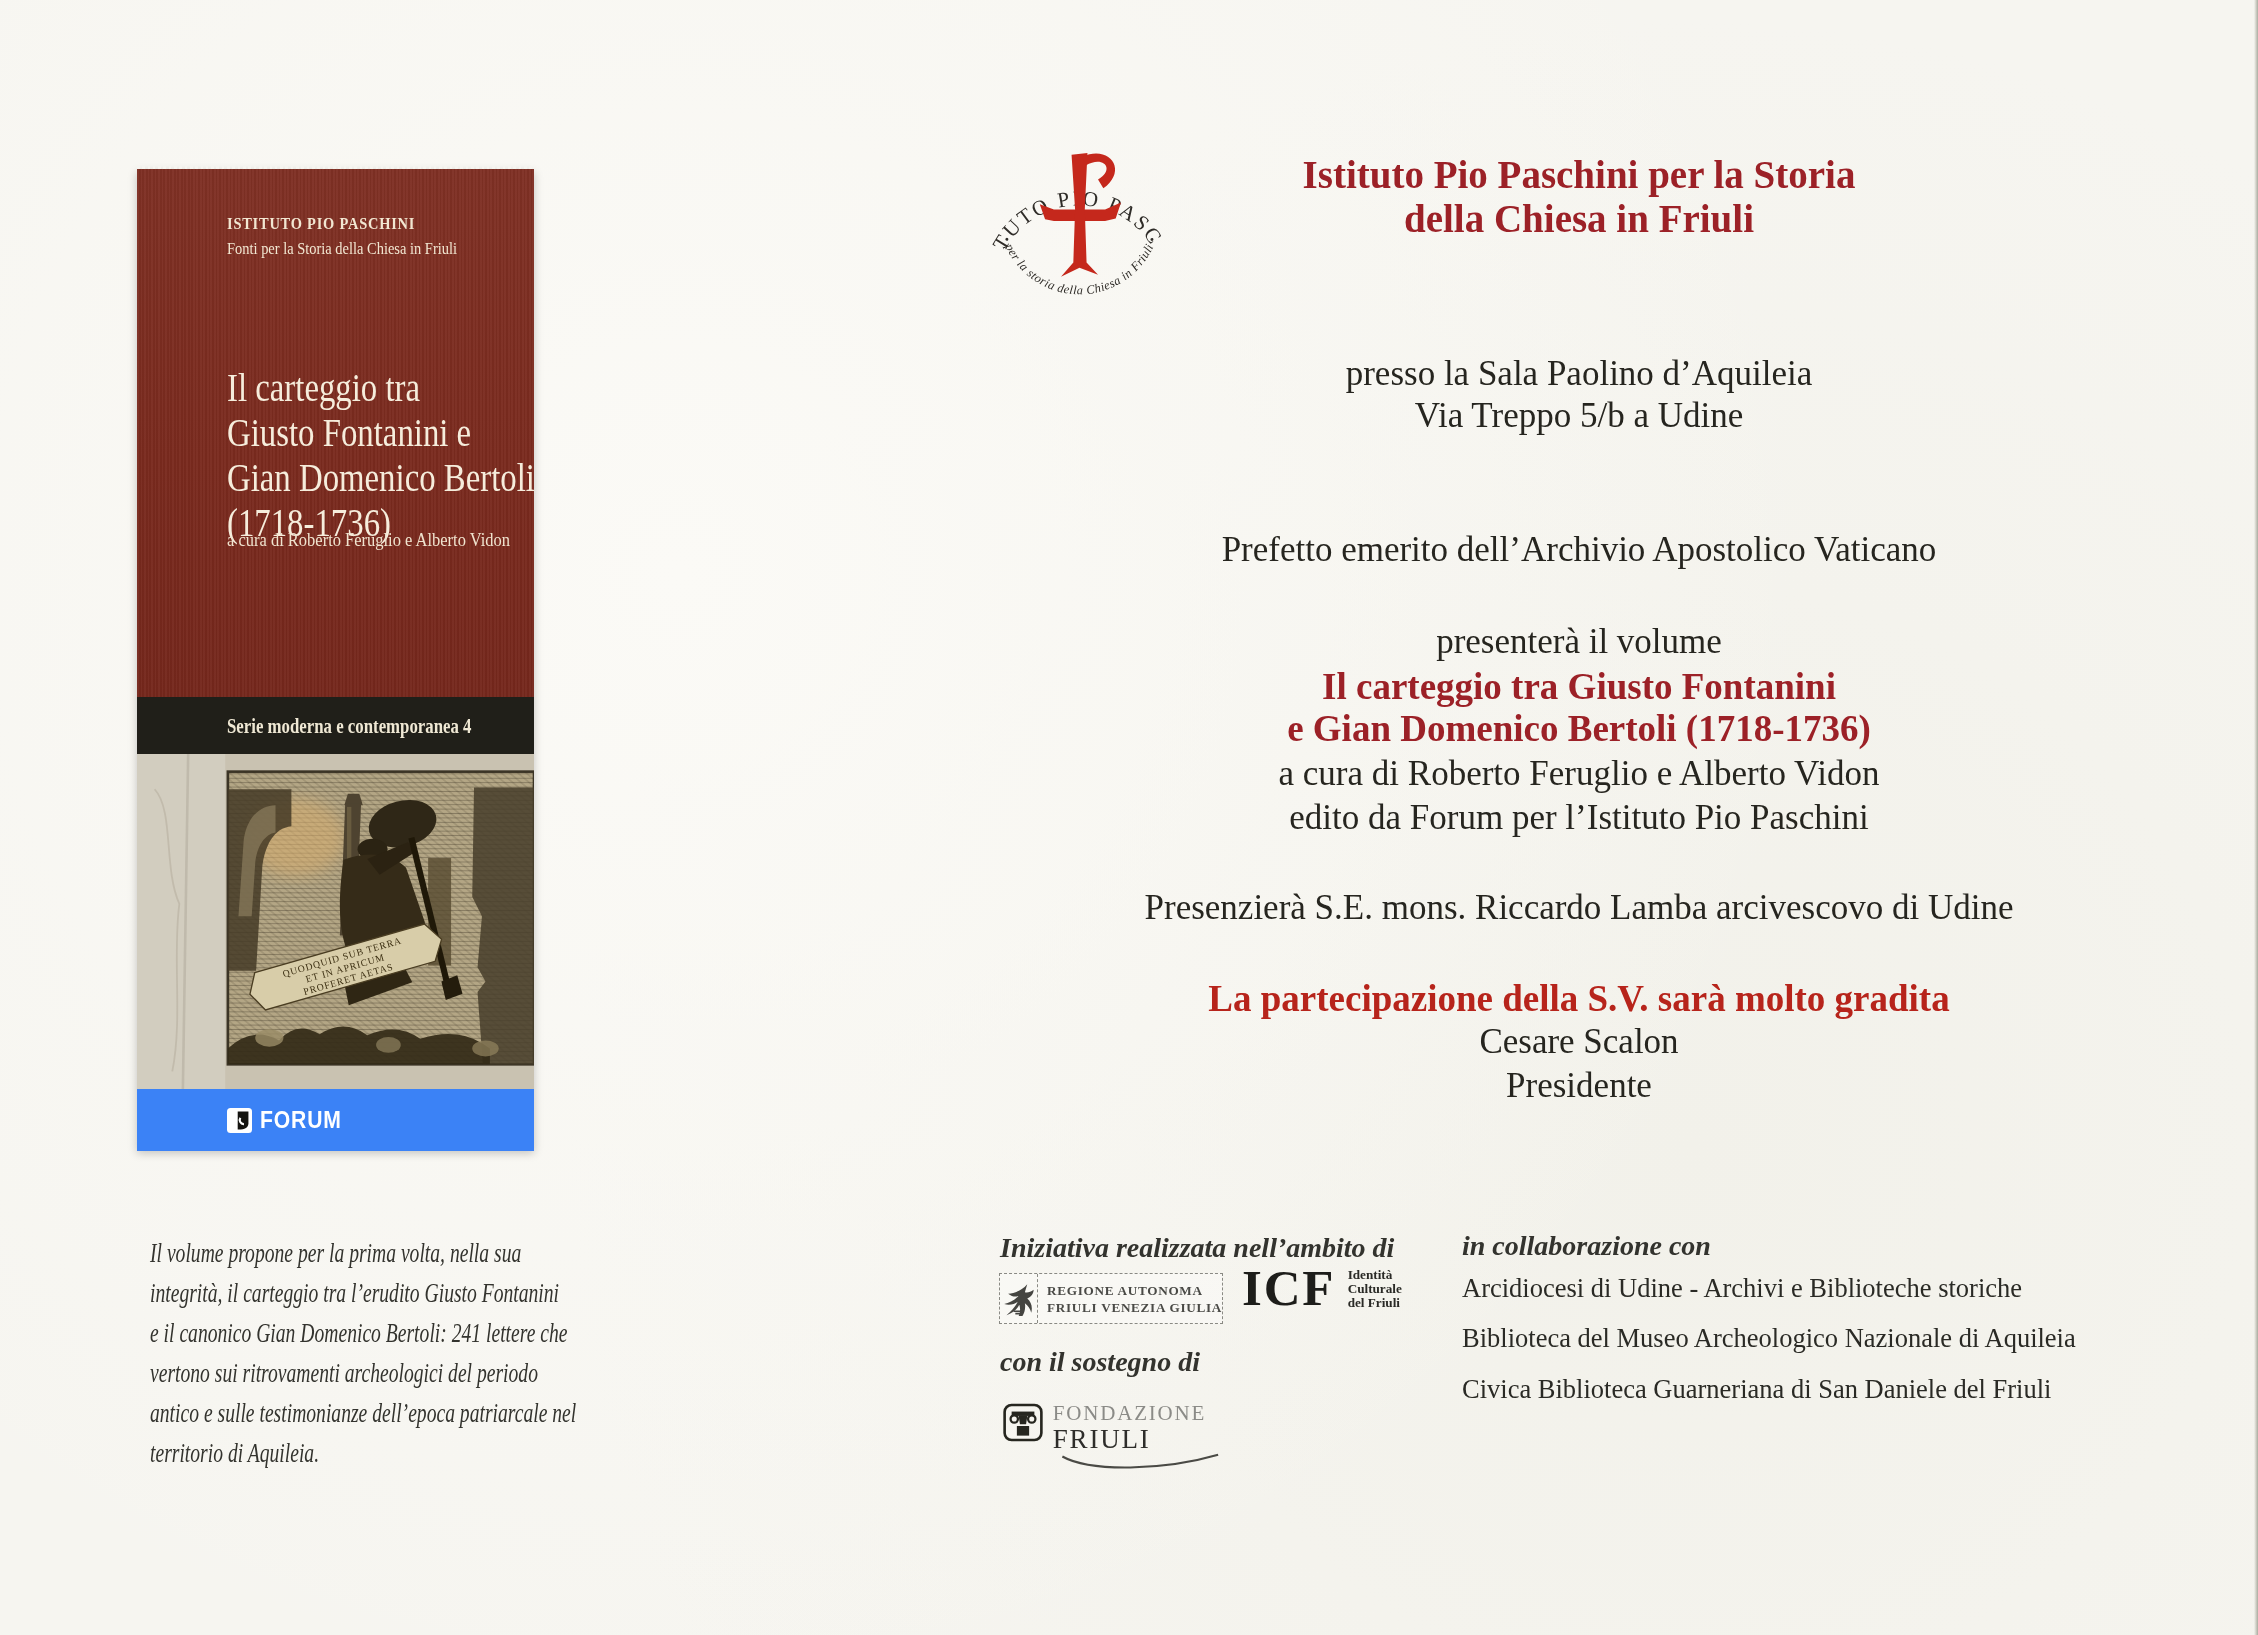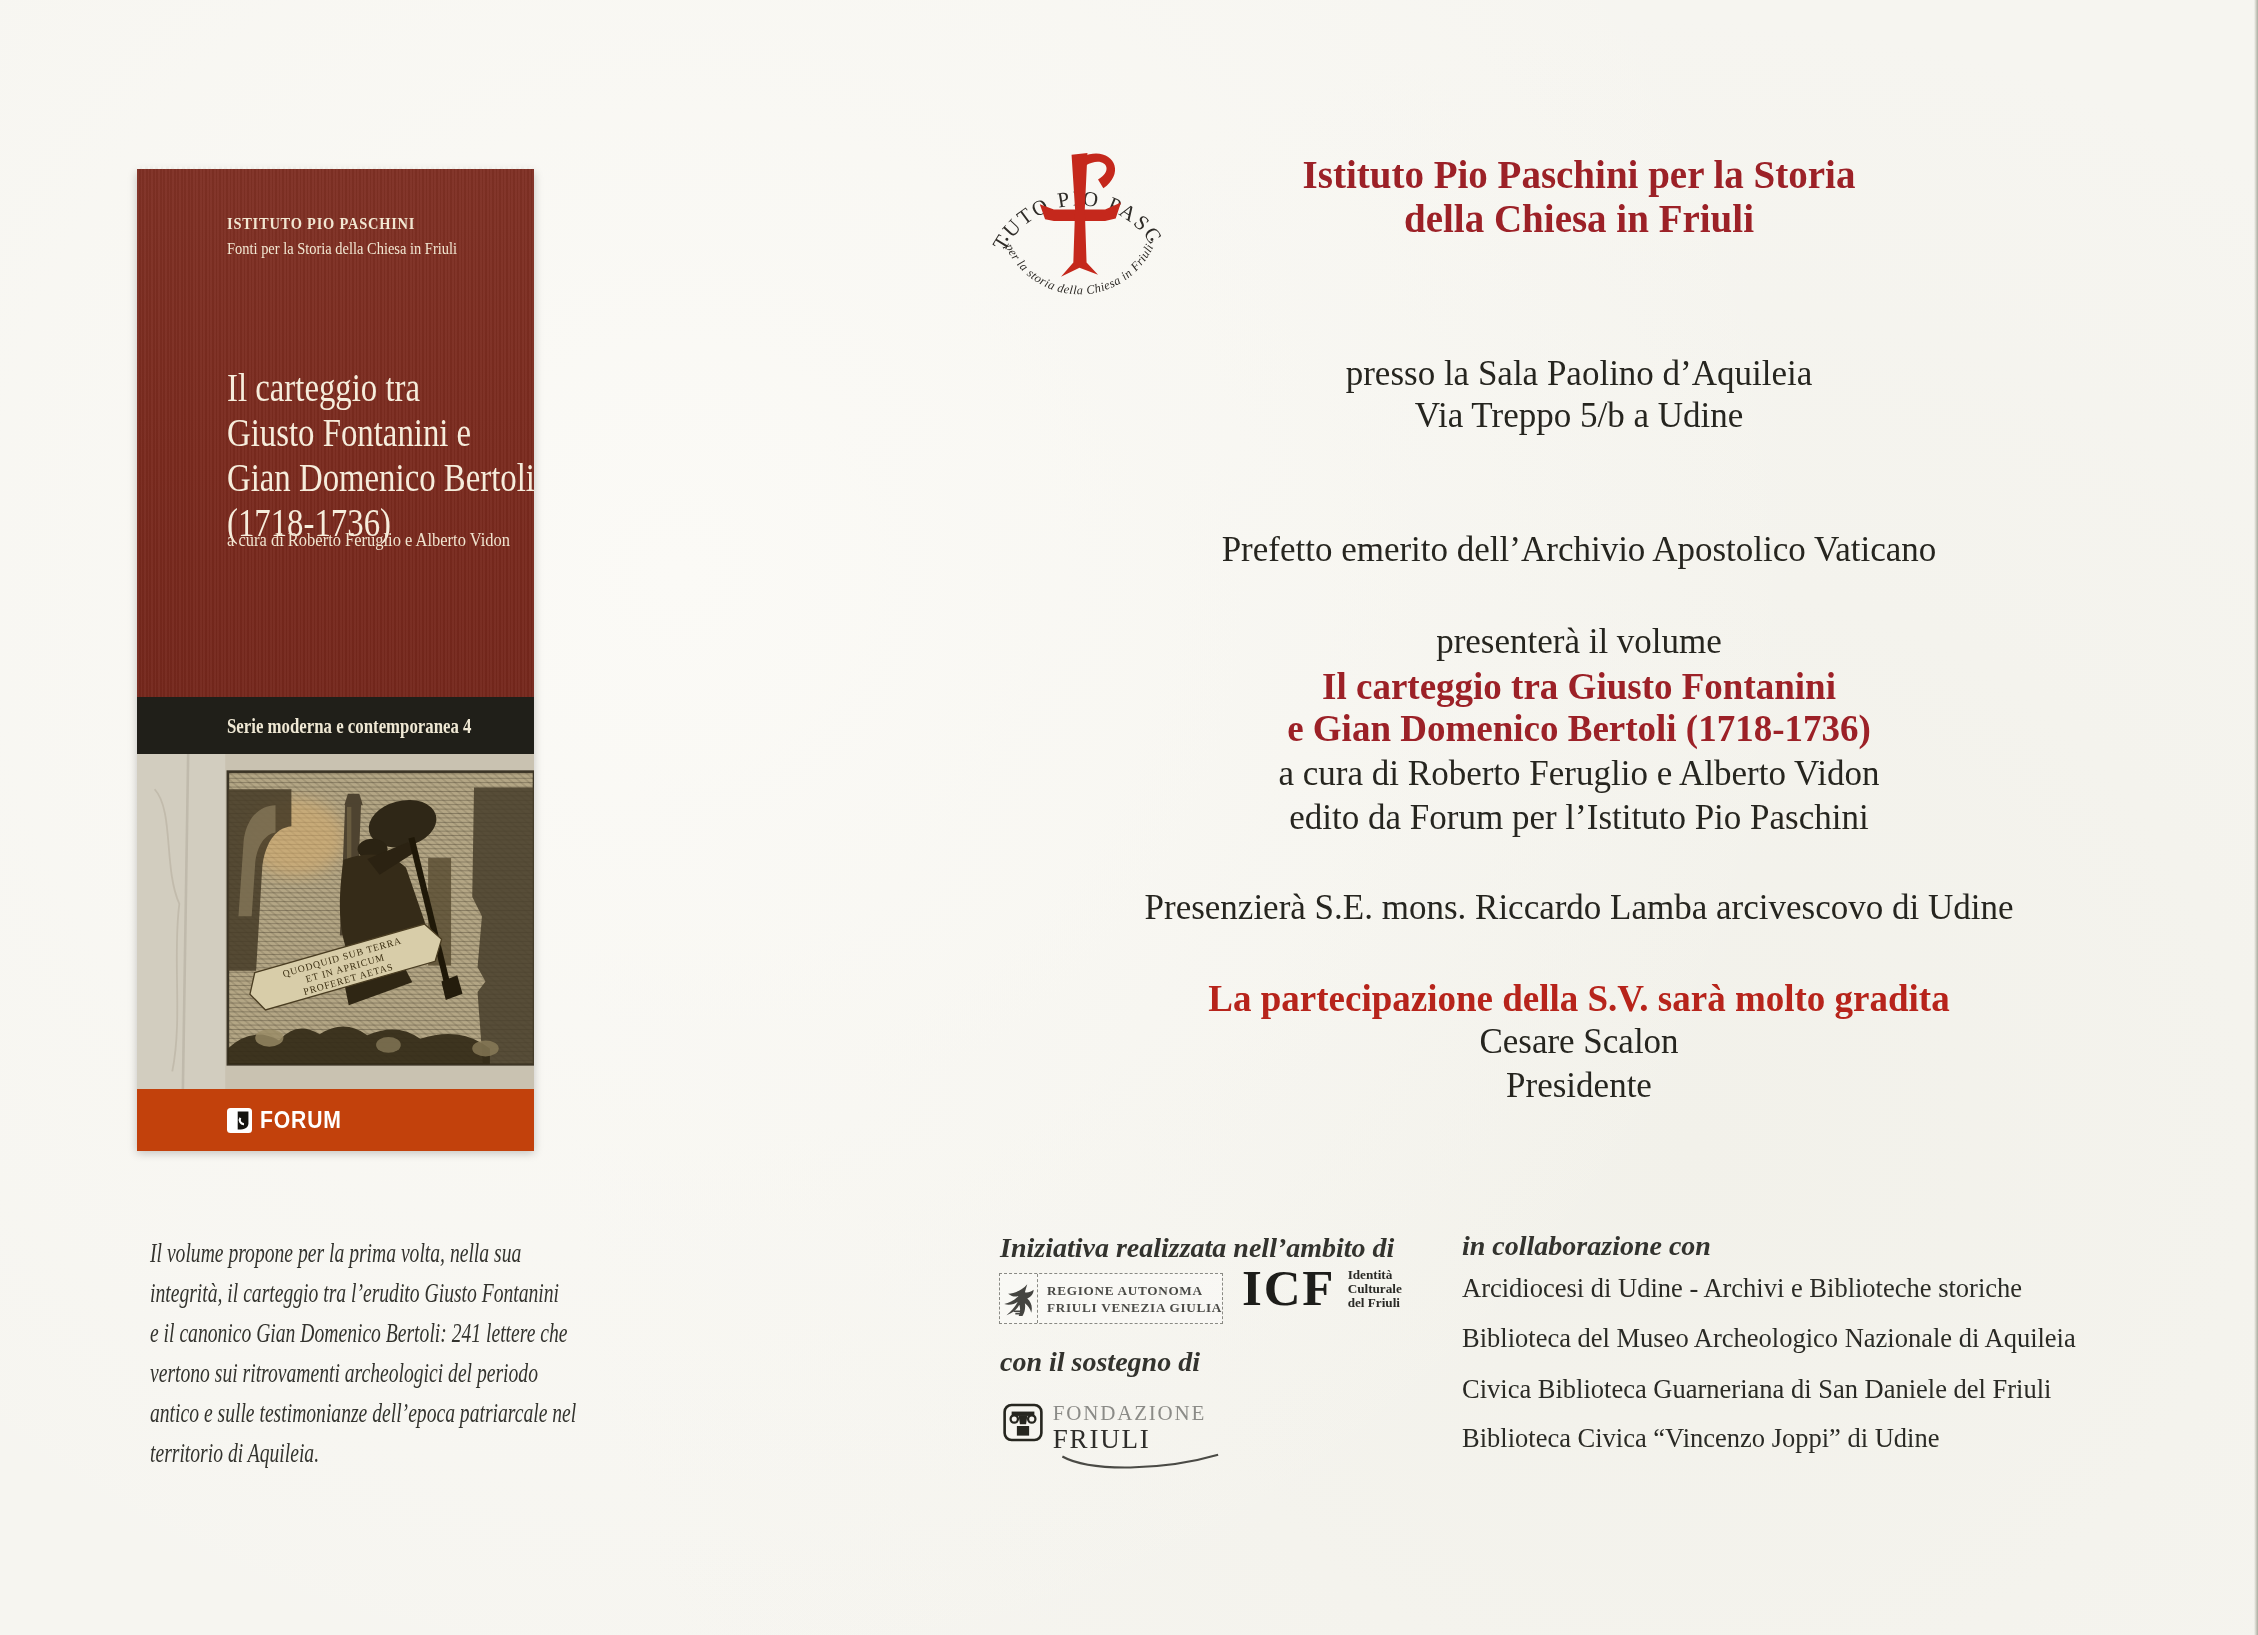--- a/index.html
+++ b/index.html
@@ -27,21 +27,21 @@
     transform:scaleX(.85);transform-origin:left top;white-space:nowrap;}
   .cov-pub .b{font-weight:bold;letter-spacing:0.9px;}
   .cov-title{position:absolute;left:90px;top:196px;color:#f6eddc;font-size:40px;line-height:45px;
     transform:scaleX(.82);transform-origin:left top;white-space:nowrap;z-index:2;}
   .cov-editors{position:absolute;left:90px;top:360px;color:#f0e4cf;font-size:19.4px;
     transform:scaleX(.85);transform-origin:left top;white-space:nowrap;z-index:2;}
   .cover-band{position:absolute;left:0;top:528px;width:100%;height:57px;background:#201f19;}
   .cov-series{position:absolute;left:90px;top:0;height:57px;line-height:59px;color:#efe8d4;
     font-weight:bold;font-size:21px;transform:scaleX(.8);transform-origin:left top;white-space:nowrap;}
   .cover-art{position:absolute;left:0;top:585px;width:397px;height:335px;}
-  .cover-foot{position:absolute;left:0;top:920px;width:100%;height:62px;background:#c2410c;}
+  .cover-foot{position:absolute;left:0;top:920px;width:100%;height:62px;background:#3b82f6;}
   .forum{position:absolute;left:90px;top:17.6px;display:flex;align-items:center;}
   .forum-box{width:25px;height:25px;background:#fff;border-radius:3.5px;margin-right:8px;}
   .forum-text{color:#fff;font-family:"Liberation Sans","DejaVu Sans",sans-serif;
     font-weight:bold;font-size:23px;letter-spacing:0.9px;transform:scaleX(.92);transform-origin:left center;}
 
   
   .blurb{position:absolute;left:150px;top:1233px;width:494px;color:#33332e;
     font-style:italic;font-size:26.5px;line-height:40px;}
   .blurb div{transform:scaleX(.74);transform-origin:left top;white-space:nowrap;}
 
@@ -252,15 +252,14 @@
       <svg class="fond-swash" width="168" height="21" viewBox="0 0 190 24">
         <path d="M4,4 C36,22 120,20 182,2" stroke="#4a4a45" stroke-width="2.4" fill="none"></path>
       </svg>
     </div>
   </div>
 
   <div class="caption-it" style="left:1462px;top:1230px">in collaborazione con</div>
   <div class="collab" style="top:1273px">Arcidiocesi di Udine - Archivi e Biblioteche storiche</div>
   <div class="collab" style="top:1323px">Biblioteca del Museo Archeologico Nazionale di Aquileia</div>
   <div class="collab" style="top:1374px">Civica Biblioteca Guarneriana di San Daniele del Friuli</div>
-  <div class="collab" style="top:1423px">Biblioteca Civica “Vincenzo Joppi” di Udine</div>
 </div>
 
 
 </body></html>

